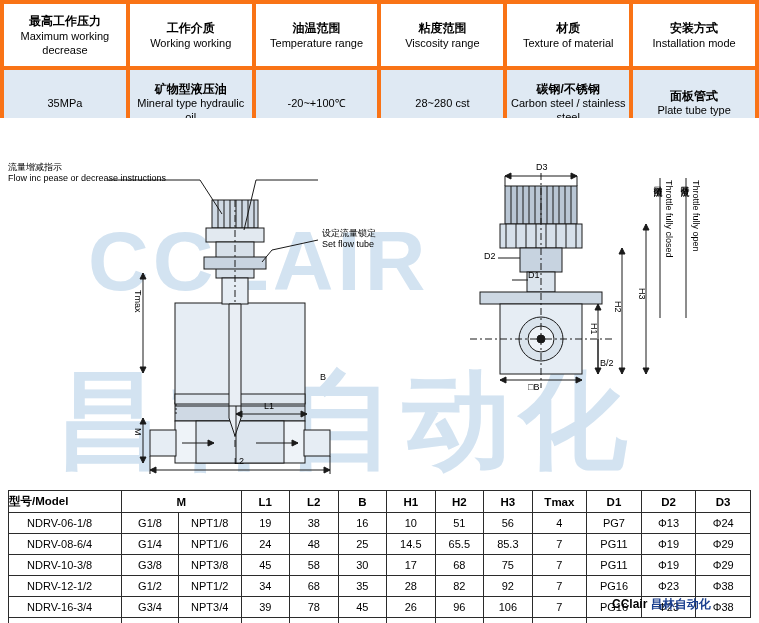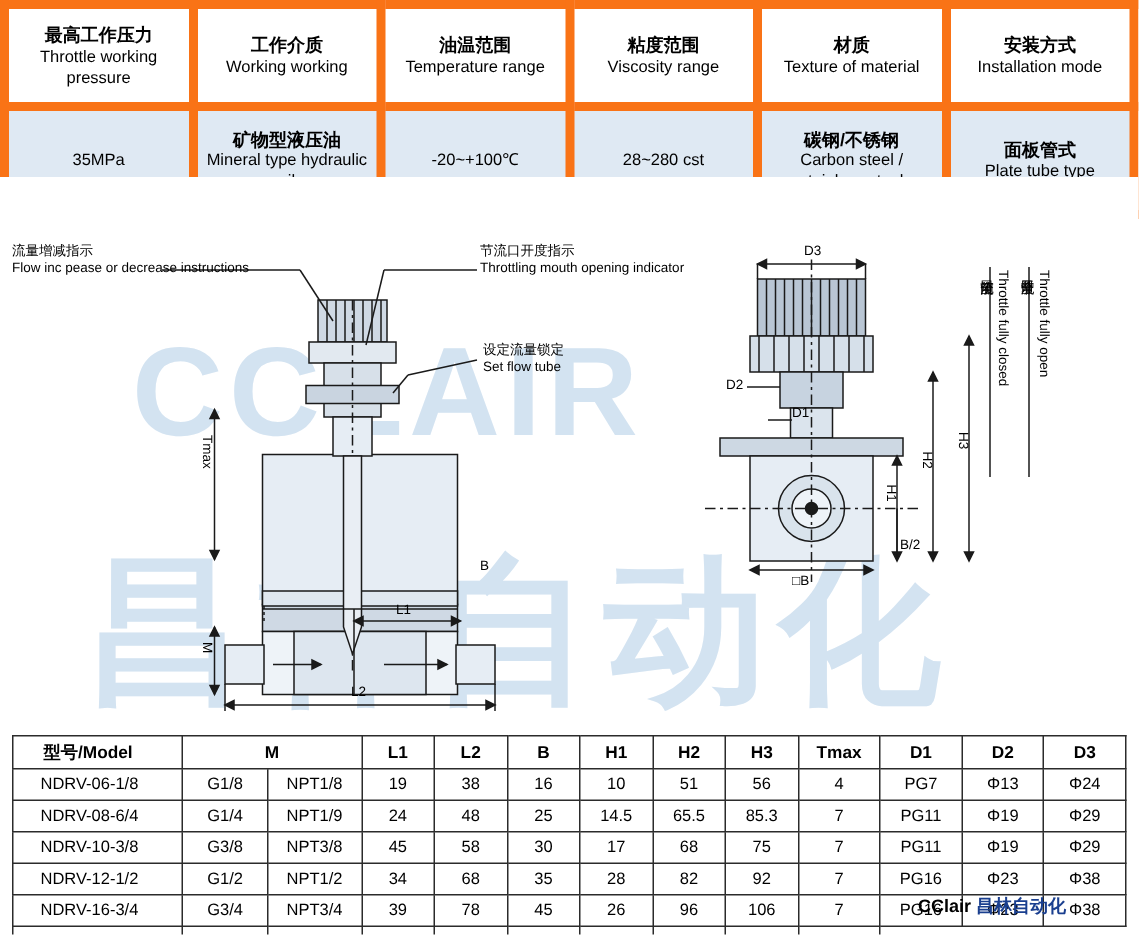--- a/index.html
+++ b/index.html
@@ -13,21 +13,21 @@
   }
   .page{position:relative;width:759px;height:623px;}
 
   
   table{border-collapse:collapse;}
   .spec{
     position:absolute;left:0;top:0;width:759px;
     table-layout:fixed;
   }
   .spec td{
-    border:6px solid #f97316;
+    border:4px solid #f97316;
     text-align:center;
     vertical-align:middle;
     font-size:11.5px;
     line-height:14px;
     padding:3px 3px;
   }
   .spec tr.head td{height:56px;background:#ffffff;font-weight:bold;}
   .spec tr.vals td{height:60px;background:#dfe9f3;}
   .cn{font-size:12px;font-weight:bold;display:block;}
   .en{font-size:11px;display:block;font-weight:normal;}
@@ -62,40 +62,40 @@
   }
   .data td{
     border:1px solid #2b2b2b;
     text-align:center;
     font-size:11px;
     height:18px;
     padding:1px 0;
   }
   .data tr.h td{font-weight:bold;font-size:11.5px;height:19px;}
   .data td.model{text-align:left;padding-left:18px;}
-  .data tr.h td.model{text-align:left;padding-left:20px;}
+  .data tr.h td.model{text-align:left;padding-left:0;}
   .data tr:last-child td.lastnote{border:none;text-align:left;}
 
   .footnote{
     position:absolute;left:612px;top:596px;
     font-size:12px;font-weight:bold;
   }
   .footnote .blue{color:#1a3f8f;}
 </style>
 </head>
 <body>
 
 <div class="page">
 
   <table class="spec">
     <tbody>
         <tr class="head">
       <td>
         <span class="cn">最高工作压力</span>
-        <span class="en">Throttle working pressure</span>
+        <span class="en">Maximum working decrease</span>
       </td>
       <td>
         <span class="cn">工作介质</span>
         <span class="en">Working working</span>
       </td>
       <td>
         <span class="cn">油温范围</span>
         <span class="en">Temperature range</span>
       </td>
       <td>
@@ -280,24 +280,20 @@
         <path d="M582 262 L576 259 L576 265 Z" fill="#1a1a1a"></path>
 
         <line x1="660" y1="60" x2="660" y2="200"></line>
         <line x1="686" y1="60" x2="686" y2="200"></line>
       </g>
     </svg>
 
     <div class="lbl" style="left:8px;top:44px;">
       <span class="c">流量增减指示</span>
       <span class="c">Flow inc pease or decrease instructions</span>
-    </div>
-    <div class="lbl" style="left:320px;top:44px;">
-      <span class="c">节流口开度指示</span>
-      <span class="c">Throttling mouth opening indicator</span>
     </div>
     <div class="lbl" style="left:322px;top:110px;">
       <span class="c">设定流量锁定</span>
       <span class="c">Set flow tube</span>
     </div>
 
     <div class="vdim" style="left:651px;top:62px;font-size:9px;">节流口全闭</div>
     <div class="vdim" style="left:664px;top:62px;font-size:9px;">Throttle fully closed</div>
     <div class="vdim" style="left:678px;top:62px;font-size:9px;">节流口全开</div>
     <div class="vdim" style="left:691px;top:62px;font-size:9px;">Throttle fully open</div>
@@ -362,21 +358,21 @@
       <td>56</td>
       <td>4</td>
       <td>PG7</td>
       <td>Φ13</td>
       <td>Φ24</td>
     </tr>
 
     <tr>
       <td class="model">NDRV-08-6/4</td>
       <td>G1/4</td>
-      <td>NPT1/9</td>
+      <td>NPT1/6</td>
       <td>24</td>
       <td>48</td>
       <td>25</td>
       <td>14.5</td>
       <td>65.5</td>
       <td>85.3</td>
       <td>7</td>
       <td>PG11</td>
       <td>Φ19</td>
       <td>Φ29</td>

